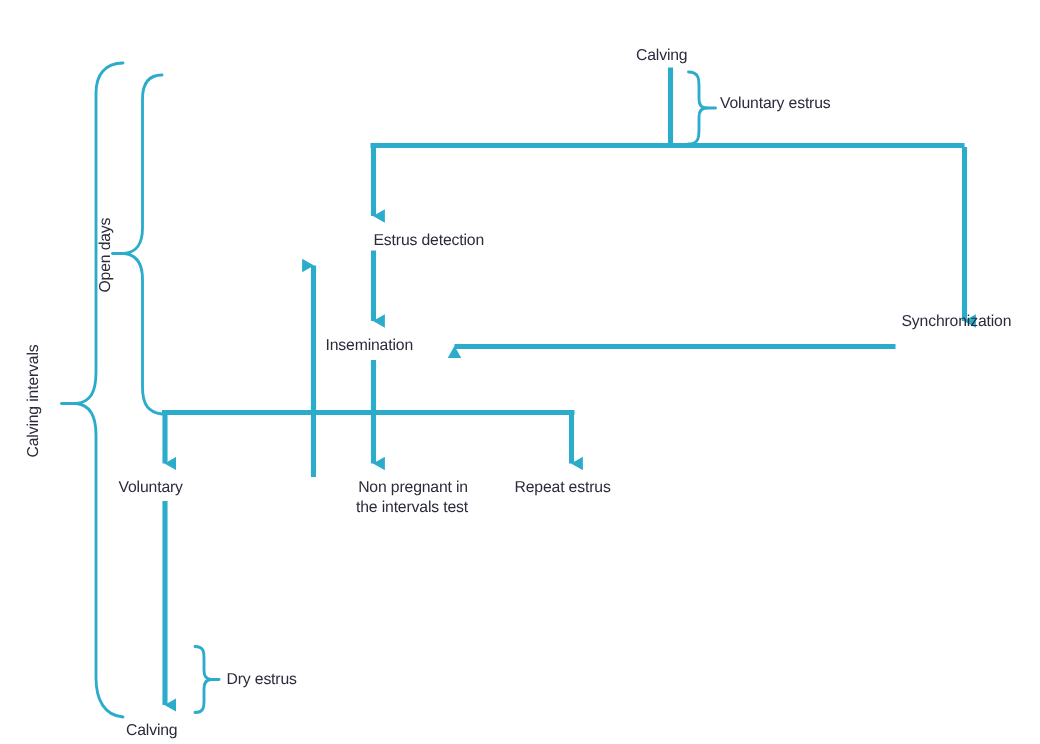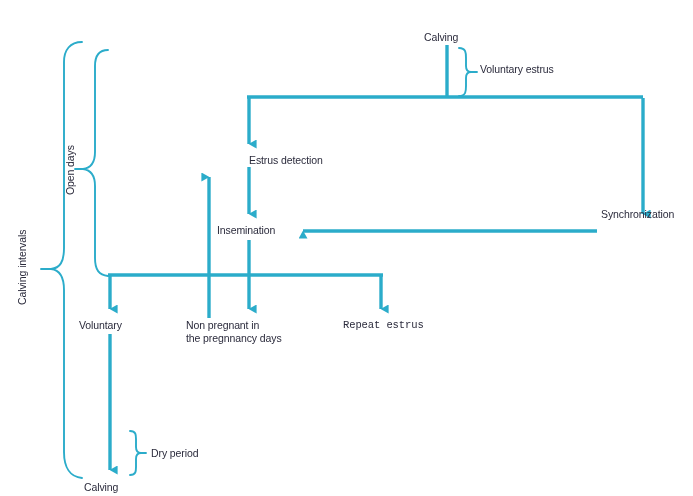--- a/index.html
+++ b/index.html
@@ -29,21 +29,21 @@
     position: absolute;
     color: #2b2b3c;
     font-family: "Liberation Sans", sans-serif;
     font-size: 10.5px;
     line-height: 12.5px;
     white-space: nowrap;
     letter-spacing: -0.1px;
   }
   .lbl.two-line {
     white-space: normal;
-    text-align: left;
+    text-align: right;
   }
   #page-title {
     position: absolute;
     left: 0;
     top: 2px;
     width: 693px;
     text-align: center;
     color: #2b2b3c;
     font-family: "Liberation Sans", sans-serif;
     font-size: 13.5px;
@@ -144,26 +144,26 @@
   <div class="lbl" style="left:205px; top:154px;margin-left:44px;">Estrus detection</div>
 
   <div class="lbl" style="left:217px; top:224px;text-align:center;">Insemination</div>
 
   <div class="lbl" style="left:601px; top:208px;">Synchronization</div>
 
   <div class="lbl" style="left:79px; top:319px;">Voluntary</div>
 
   <div class="lbl two-line" style="left:186px; top:319px; width:126px;">
     <span>Non pregnant in</span><br>
-    <span>the pregnnancy days</span>
+    <span>the intervals test</span>
   </div>
 
-  <div class="lbl" style="left:343px; top:319px;font-family:Liberation Mono, monospace;">Repeat estrus</div>
+  <div class="lbl" style="left:343px; top:319px;">Repeat estrus</div>
 
-  <div class="lbl" style="left:151px; top:447px;">Dry period</div>
+  <div class="lbl" style="left:151px; top:447px;">Dry estrus</div>
 
   <div class="lbl" style="left:84px; top:481px;">Calving</div>
 
   <div class="lbl rot" style="left:64px; top:195px;">Open days</div>
 
   <div class="lbl rot" style="left:16px; top:305px;">Calving intervals</div>
 
 </div>
 
 </body></html>

